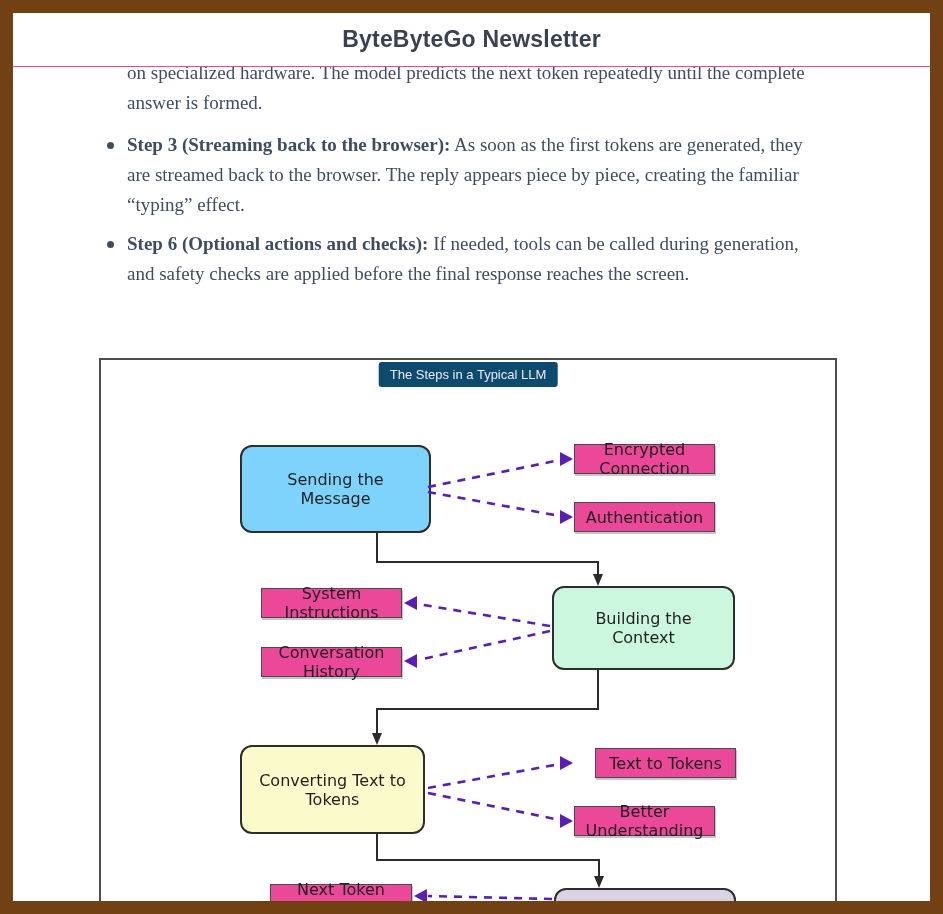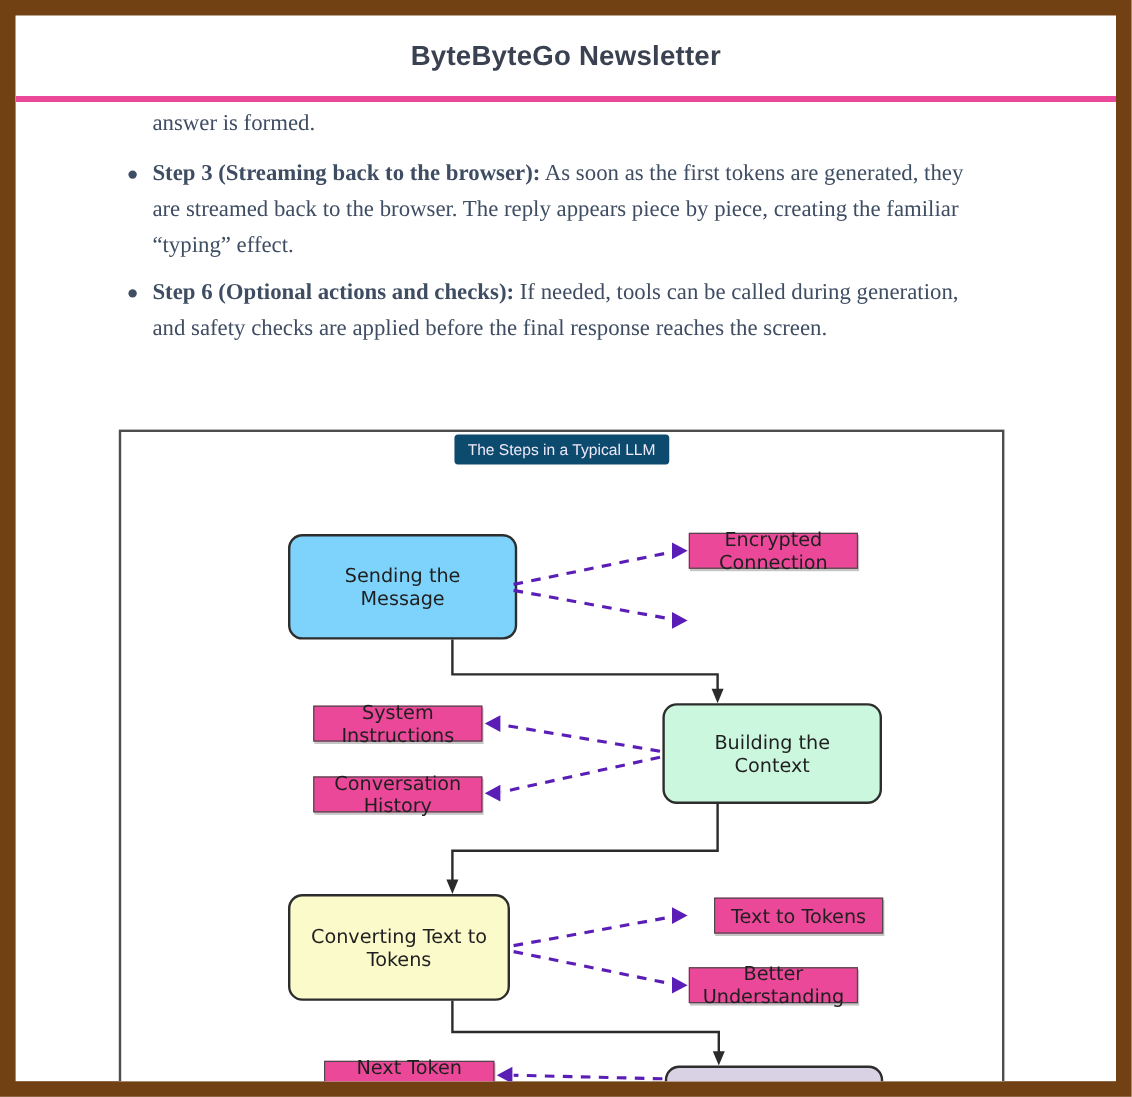--- a/index.html
+++ b/index.html
@@ -10,23 +10,23 @@
     width:943px; height:914px;
     border:13px solid #714114;
     background:#ffffff;
     position:relative;
     overflow:hidden;
   }
   .page { position:absolute; inset:0; }
 
   
   .site-header {
-    position:absolute; top:0; left:0; right:0; height:72px;
+    position:absolute; top:0; left:0; right:0; height:54px;
     background:#ffffff;
-    border-bottom:5px solid #ec4899;
+    border-bottom:1px solid #ec4899;
     display:flex; align-items:center; justify-content:center;
     z-index:10;
   }
   .site-title {
     font-family:"Liberation Sans","DejaVu Sans",sans-serif;
     font-weight:700; font-size:23px; color:#3a4150;
     letter-spacing:.2px; cursor:pointer;
   }
 
   
@@ -114,20 +114,21 @@
           <span class="b">Step 6 (Optional actions and checks):</span><span> If needed, tools can be called during generation, and safety checks are applied before the final response reaches the screen.</span>
         </li>
       </ul>
     </div>
 
     <figure class="diagram">
       <div class="diagram-title">The Steps in a Typical LLM</div>
 
       <div class="node big n-sending">Sending the Message</div>
       <div class="node small n-encrypted">Encrypted Connection</div>
+      <div class="node small n-auth">Authentication</div>
       <div class="node small n-system">System Instructions</div>
       <div class="node small n-history">Conversation History</div>
       <div class="node big n-building">Building the Context</div>
       <div class="node big n-converting">Converting Text to Tokens</div>
       <div class="node small n-texttok">Text to Tokens</div>
       <div class="node small n-better">Better Understanding</div>
       <div class="node small n-nexttok">Next Token Prediction</div>
       <div class="node big n-lavender"></div>
 
       <svg class="edges" viewBox="0 0 738 560" xmlns="http://www.w3.org/2000/svg">

